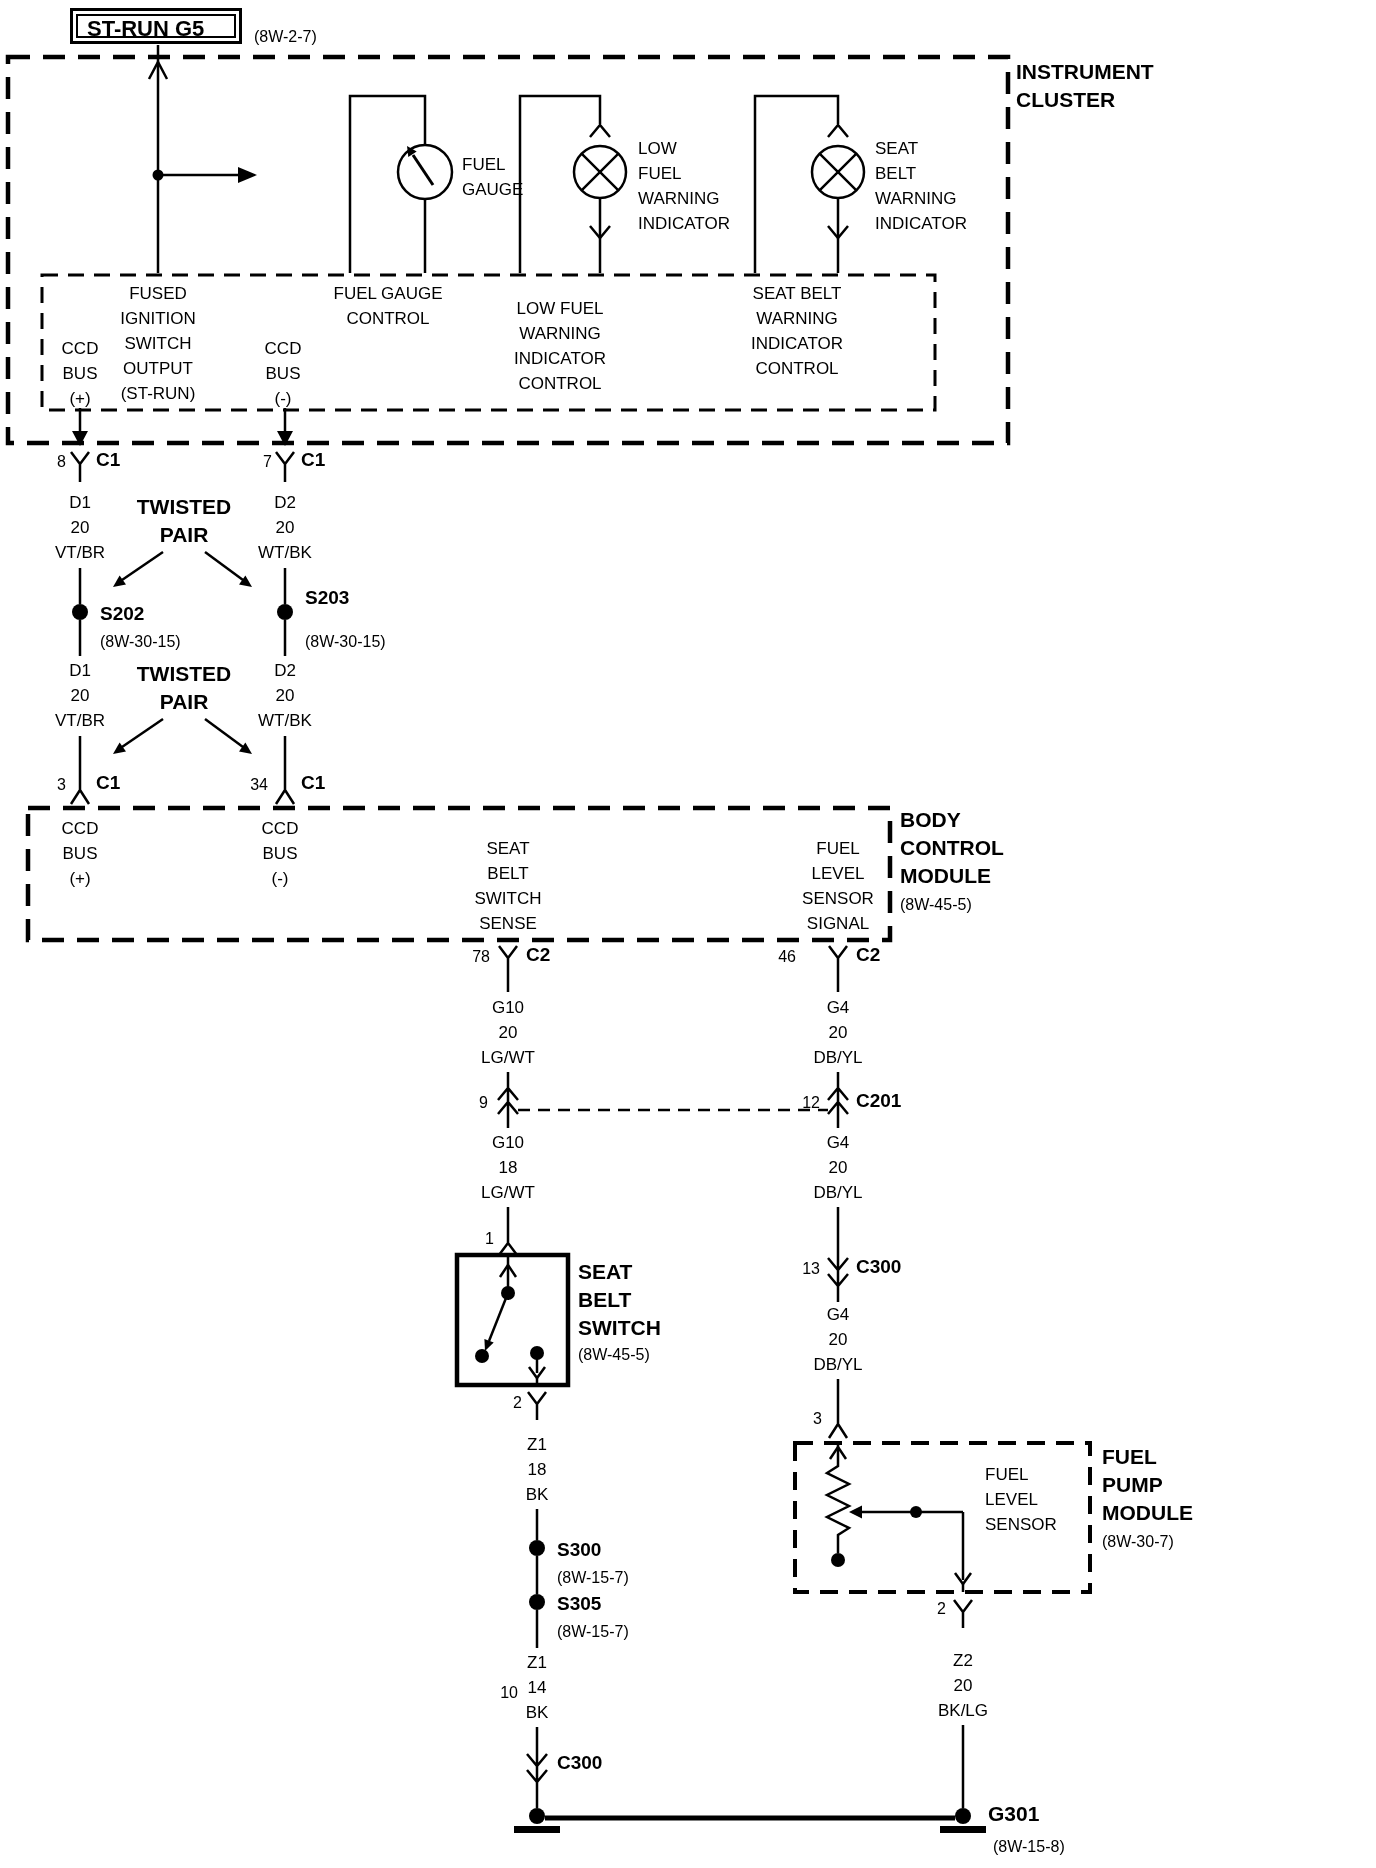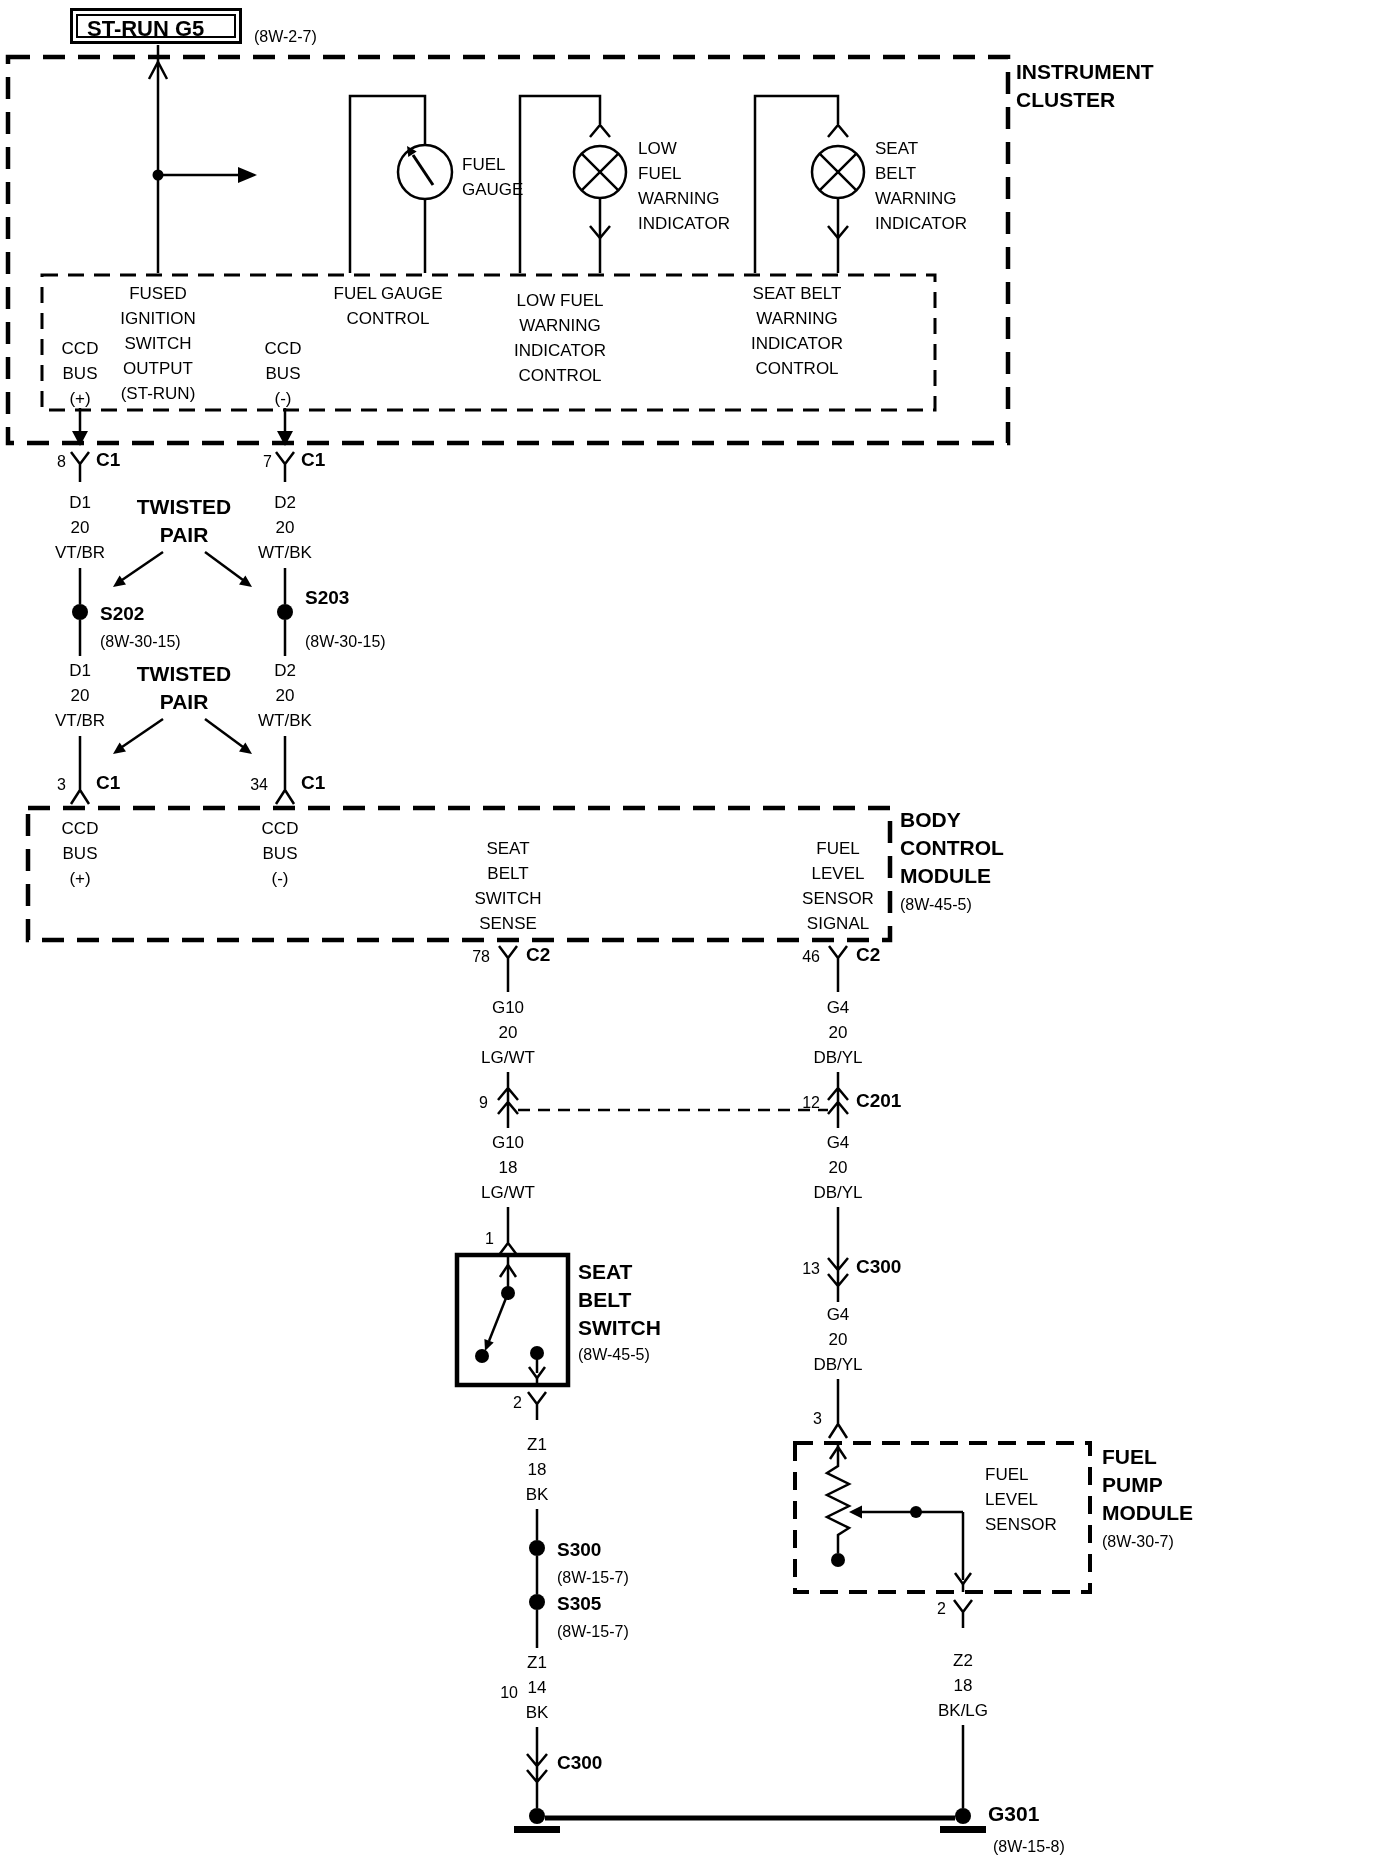--- a/index.html
+++ b/index.html
@@ -191,21 +191,21 @@
   <div class="lbl" style="left:158px;top:281px">FUSED
 IGNITION
 SWITCH
 OUTPUT
 (ST-RUN)</div>
   <div class="lbl" style="left:283px;top:336px">CCD
 BUS
 (-)</div>
   <div class="lbl" style="left:388px;top:281px">FUEL GAUGE
 CONTROL</div>
-  <div class="lbl" style="left:560px;top:288px">LOW FUEL
+  <div class="lbl" style="left:560px;top:296px">LOW FUEL
 WARNING
 INDICATOR
 CONTROL</div>
   <div class="lbl" style="left:797px;top:281px">SEAT BELT
 WARNING
 INDICATOR
 CONTROL</div>
 
   <div class="lbl r pin" style="left:66px;top:449px">8</div>
   <div class="lbl l cname" style="left:96px;top:447px">C1</div>
@@ -254,21 +254,21 @@
 LEVEL
 SENSOR
 SIGNAL</div>
   <div class="lbl l big" style="left:900px;top:806px">BODY
 CONTROL
 MODULE</div>
   <div class="lbl l ref" style="left:900px;top:892px">(8W-45-5)</div>
 
   <div class="lbl r pin" style="left:490px;top:944px">78</div>
   <div class="lbl l cname" style="left:526px;top:942px">C2</div>
-  <div class="lbl r pin" style="left:820px;top:944px">46</div>
+  <div class="lbl r pin" style="left:796px;top:944px">46</div>
   <div class="lbl l cname" style="left:856px;top:942px">C2</div>
 
   <div class="lbl" style="left:508px;top:995px">G10
 20
 LG/WT</div>
   <div class="lbl" style="left:838px;top:995px">G4
 20
 DB/YL</div>
 
   <div class="lbl r pin" style="left:488px;top:1090px">9</div>
@@ -316,19 +316,19 @@
   <div class="lbl l" style="left:985px;top:1462px">FUEL
 LEVEL
 SENSOR</div>
   <div class="lbl l big" style="left:1102px;top:1443px">FUEL
 PUMP
 MODULE</div>
   <div class="lbl l ref" style="left:1102px;top:1529px">(8W-30-7)</div>
   <div class="lbl r pin" style="left:946px;top:1596px">2</div>
 
   <div class="lbl" style="left:963px;top:1648px">Z2
-18
+20
 BK/LG</div>
 
   <div class="lbl l big" style="left:988px;top:1800px">G301</div>
   <div class="lbl l ref" style="left:993px;top:1834px">(8W-15-8)</div>
 
 </div>
 
 </body></html>

